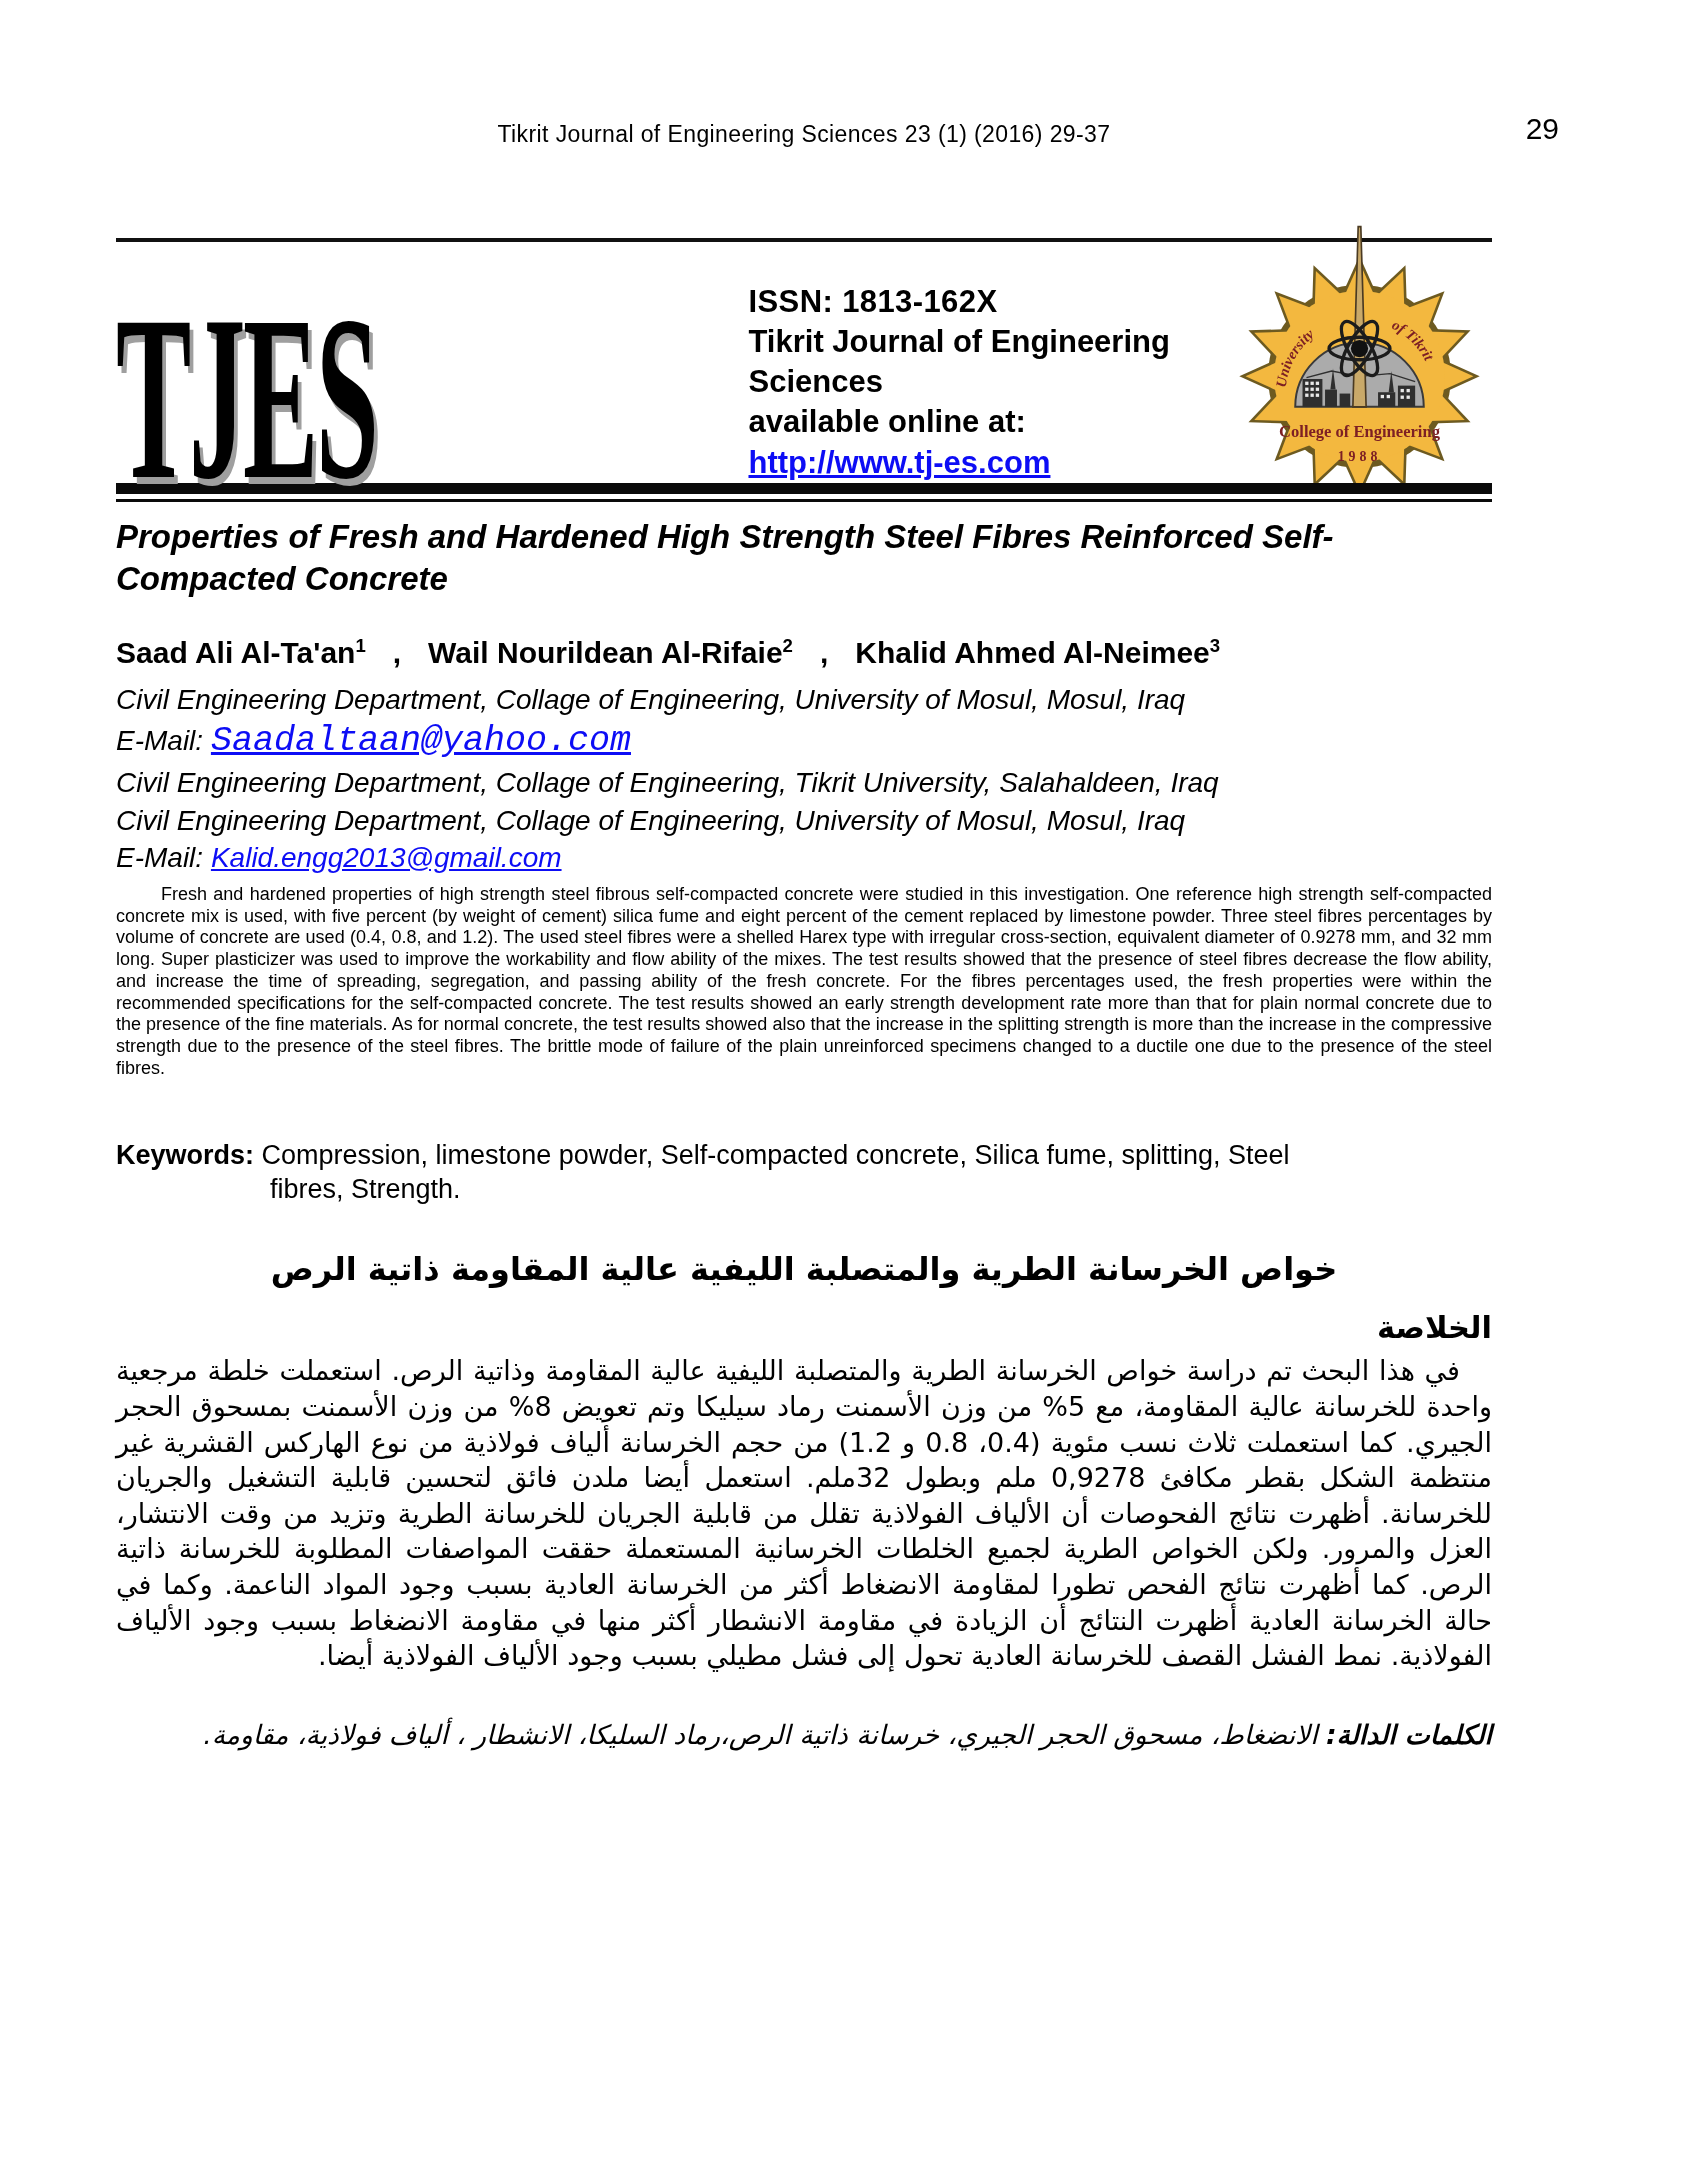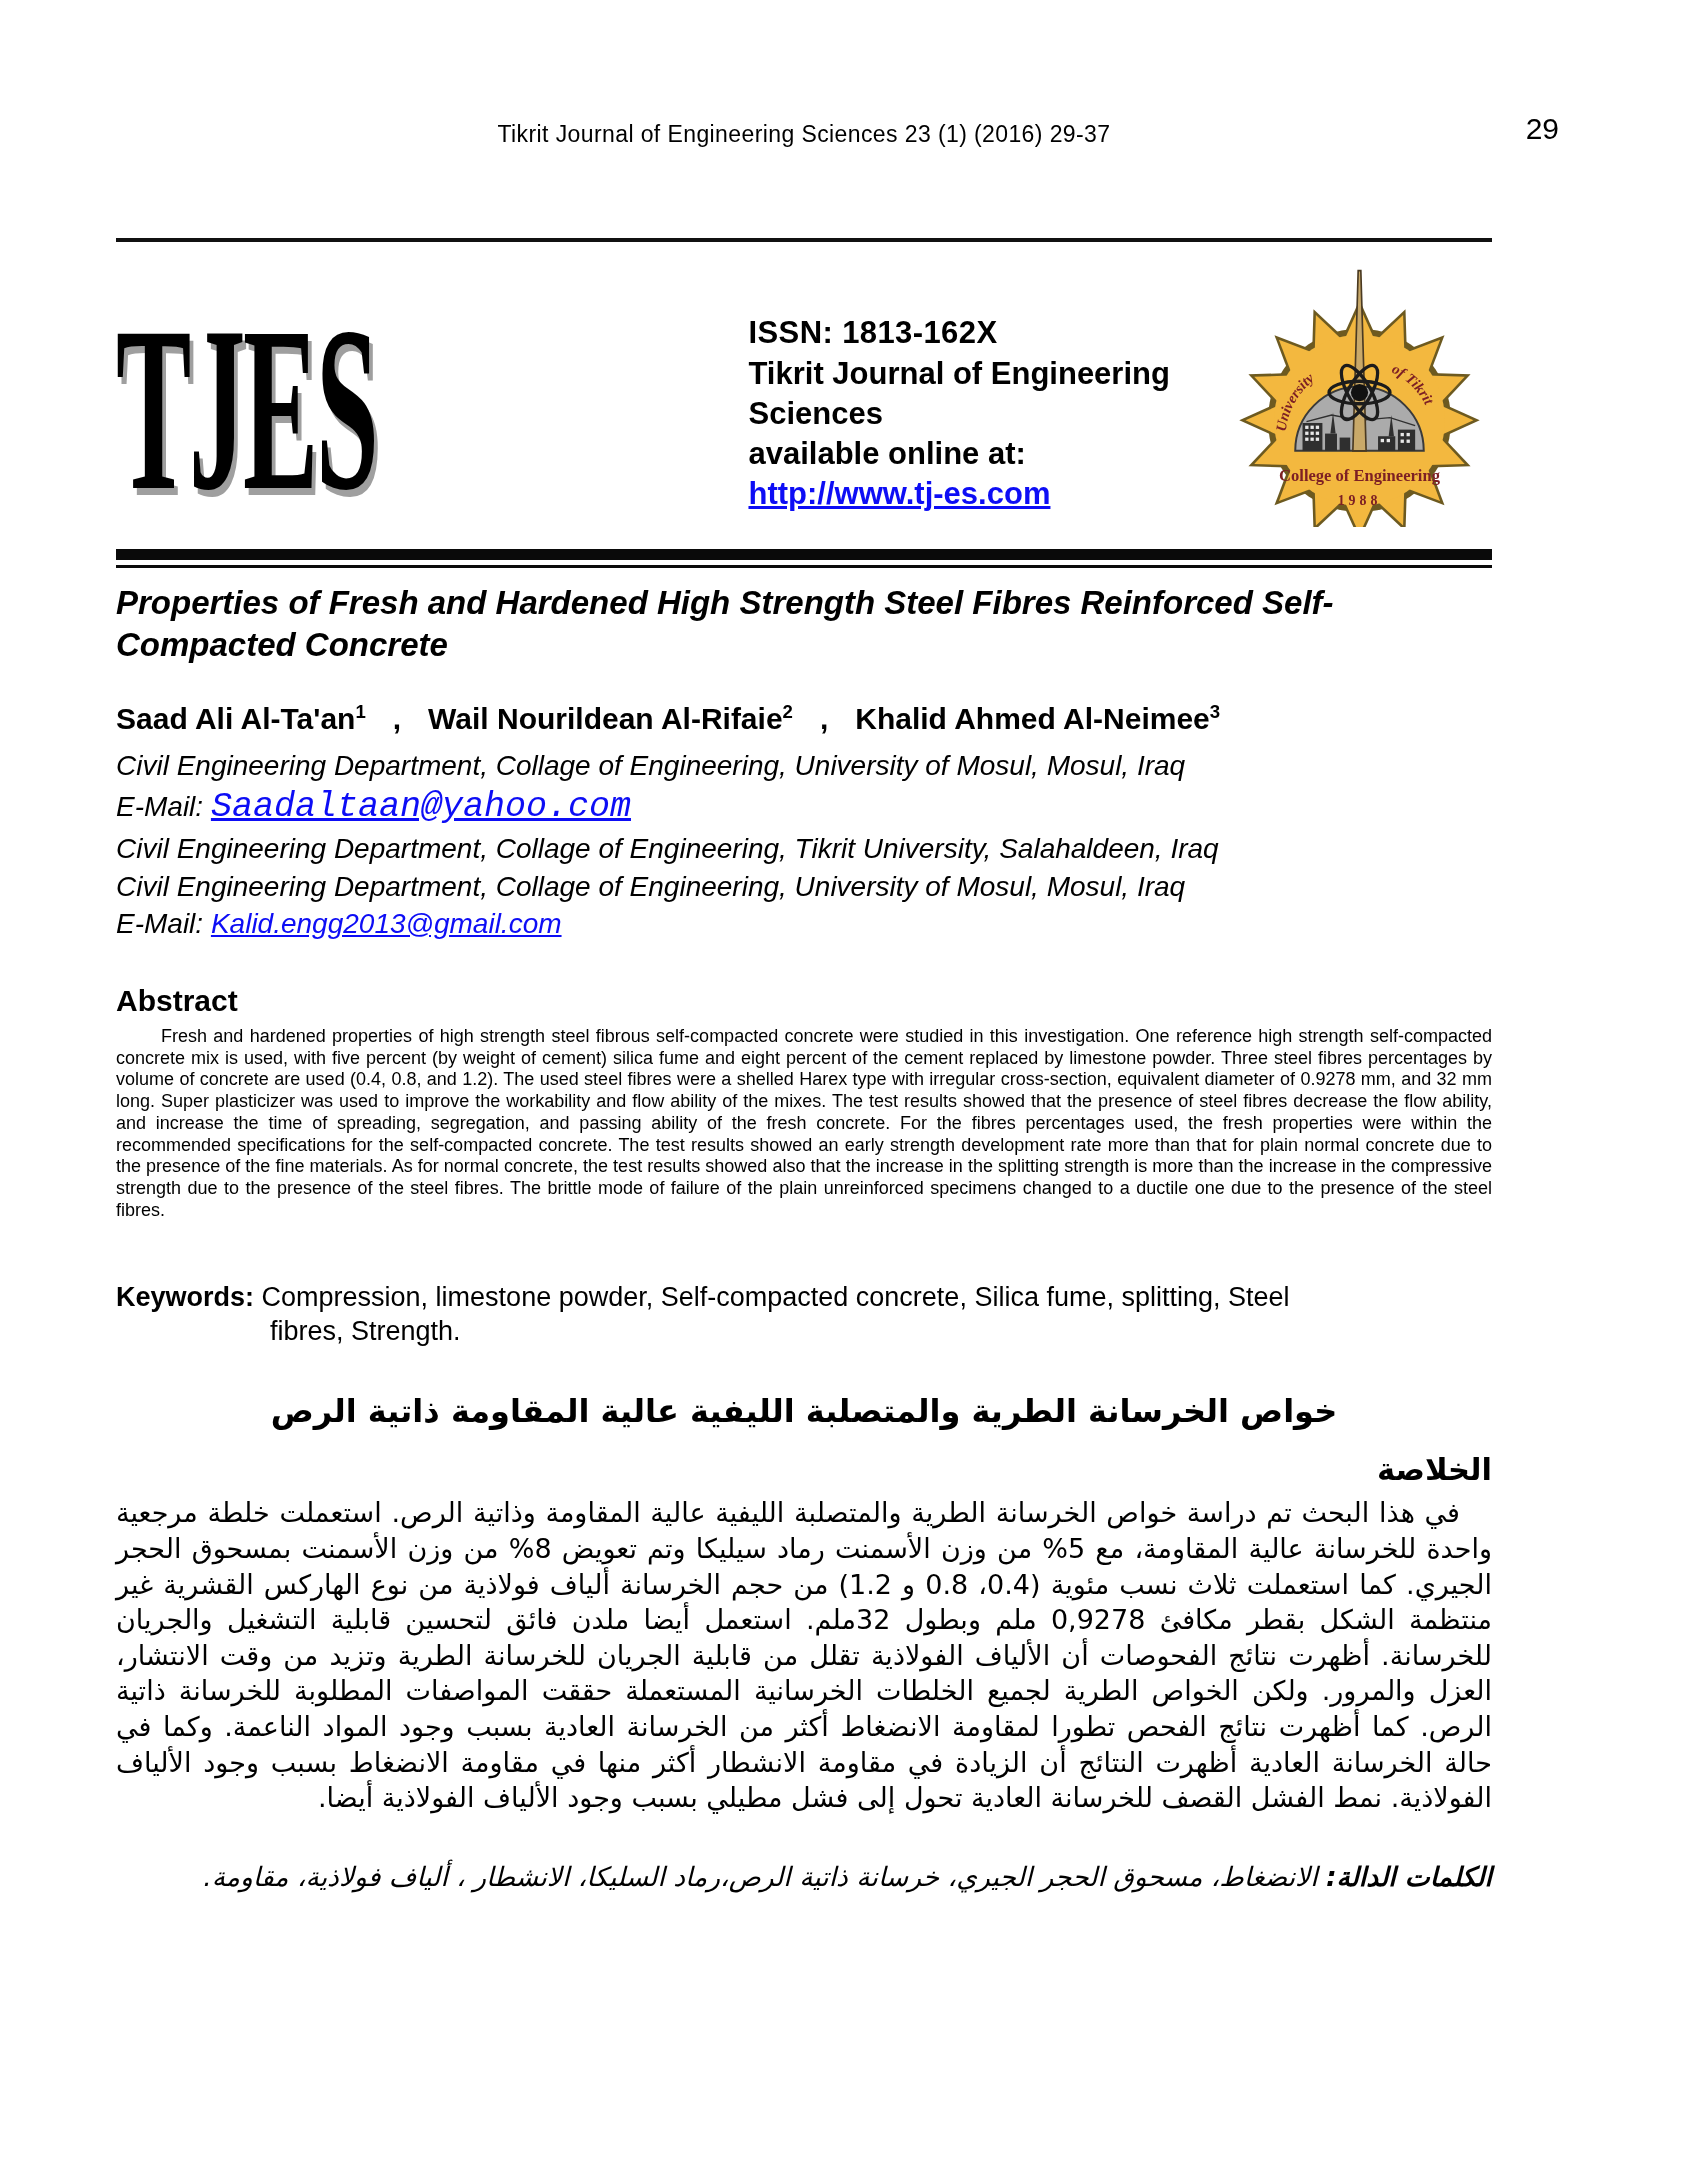--- a/index.html
+++ b/index.html
@@ -11,21 +11,21 @@
   }
   .page { padding:121px 202px 0 116px; position:relative; }
 
   
   .running-head { text-align:center; font-size:23px; letter-spacing:0.4px; }
   .page-number { position:absolute; top:112px; right:135px; font-size:30px; }
 
   .rule-thin { margin-top:90px; border-top:4px solid #111; }
 
   
-  .masthead { height:307px; display:flex; align-items:center; position:relative; }
+  .masthead { height:241px; display:flex; align-items:flex-end; position:relative; }
   .tjes-logo {
     margin-top:29px; font-family:"Liberation Serif", serif; font-weight:bold;
     font-size:235px; line-height:0.72; letter-spacing:-4.8px;
     transform:scaleX(0.48); transform-origin:left top;
     text-shadow:8px 7.2px 0 #9f9f9f; white-space:nowrap;
   }
   .mast-text { margin-left:-241px; padding-left:331px; margin-top:37px; font-weight:bold; font-size:31px; line-height:1.3; }
   .mast-text .issn-line { letter-spacing:0.4px; }
   a.mast-link, a.email-link {
     color:var(--link_color,#0d0df5); text-decoration:underline; font-weight:inherit;
@@ -184,21 +184,20 @@
   </div>
 
   <div class="affiliations">
     <div>Civil Engineering Department, Collage of Engineering, University of Mosul, Mosul, Iraq</div>
     <div><span>E-Mail: </span><a class="email-link email-large" href="#">Saadaltaan@yahoo.com</a></div>
     <div>Civil Engineering Department, Collage of Engineering, Tikrit University, Salahaldeen, Iraq</div>
     <div>Civil Engineering Department, Collage of Engineering, University of Mosul, Mosul, Iraq</div>
     <div><span>E-Mail: </span><a class="email-link" href="#">Kalid.engg2013@gmail.com</a></div>
   </div>
 
-  <h2 class="abstract-heading">Abstract</h2>
   <p class="abstract-body">Fresh and hardened properties of high strength steel fibrous self-compacted concrete were studied in this investigation. One reference high strength self-compacted concrete mix is used, with five percent (by weight of cement) silica fume and eight percent of the cement replaced by limestone powder. Three steel fibres percentages by volume of concrete are used (0.4, 0.8, and 1.2). The used steel fibres were a shelled Harex type with irregular cross-section, equivalent diameter of 0.9278 mm, and 32 mm long. Super plasticizer was used to improve the workability and flow ability of the mixes. The test results showed that the presence of steel fibres decrease the flow ability, and increase the time of spreading, segregation, and passing ability of the fresh concrete. For the fibres percentages used, the fresh properties were within the recommended specifications for the self-compacted concrete. The test results showed an early strength development rate more than that for plain normal concrete due to the presence of the fine materials. As for normal concrete, the test results showed also that the increase in the splitting strength is more than the increase in the compressive strength due to the presence of the steel fibres. The brittle mode of failure of the plain unreinforced specimens changed to a ductile one due to the presence of the steel fibres.</p>
 
   <p class="keywords"><span class="keywords-label">Keywords:</span><span> Compression, limestone powder, Self-compacted concrete, Silica fume, splitting, Steel fibres, Strength.</span></p>
 
   <h2 class="ar ar-title">خواص الخرسانة الطرية والمتصلبة الليفية عالية المقاومة ذاتية الرص</h2>
   <h3 class="ar ar-heading">الخلاصة</h3>
   <p class="ar ar-body">في هذا البحث تم دراسة خواص الخرسانة الطرية والمتصلبة الليفية عالية المقاومة وذاتية الرص. استعملت خلطة مرجعية واحدة للخرسانة عالية المقاومة، مع 5% من وزن الأسمنت رماد سيليكا وتم تعويض 8% من وزن الأسمنت بمسحوق الحجر الجيري. كما استعملت ثلاث نسب مئوية (0.4، 0.8 و 1.2) من حجم الخرسانة ألياف فولاذية من نوع الهاركس القشرية غير منتظمة الشكل بقطر مكافئ 0,9278 ملم وبطول 32ملم. استعمل أيضا ملدن فائق لتحسين قابلية التشغيل والجريان للخرسانة. أظهرت نتائج الفحوصات أن الألياف الفولاذية تقلل من قابلية الجريان للخرسانة الطرية وتزيد من وقت الانتشار، العزل والمرور. ولكن الخواص الطرية لجميع الخلطات الخرسانية المستعملة حققت المواصفات المطلوبة للخرسانة ذاتية الرص. كما أظهرت نتائج الفحص تطورا لمقاومة الانضغاط أكثر من الخرسانة العادية بسبب وجود المواد الناعمة. وكما في حالة الخرسانة العادية أظهرت النتائج أن الزيادة في مقاومة الانشطار أكثر منها في مقاومة الانضغاط بسبب وجود الألياف الفولاذية. نمط الفشل القصف للخرسانة العادية تحول إلى فشل مطيلي بسبب وجود الألياف الفولاذية أيضا.</p>
 
   <p class="ar ar-keywords"><span class="ar-kw-label">الكلمات الدالة:</span><span> الانضغاط، مسحوق الحجر الجيري، خرسانة ذاتية الرص،رماد السليكا، الانشطار ، ألياف فولاذية، مقاومة.</span></p>
 

